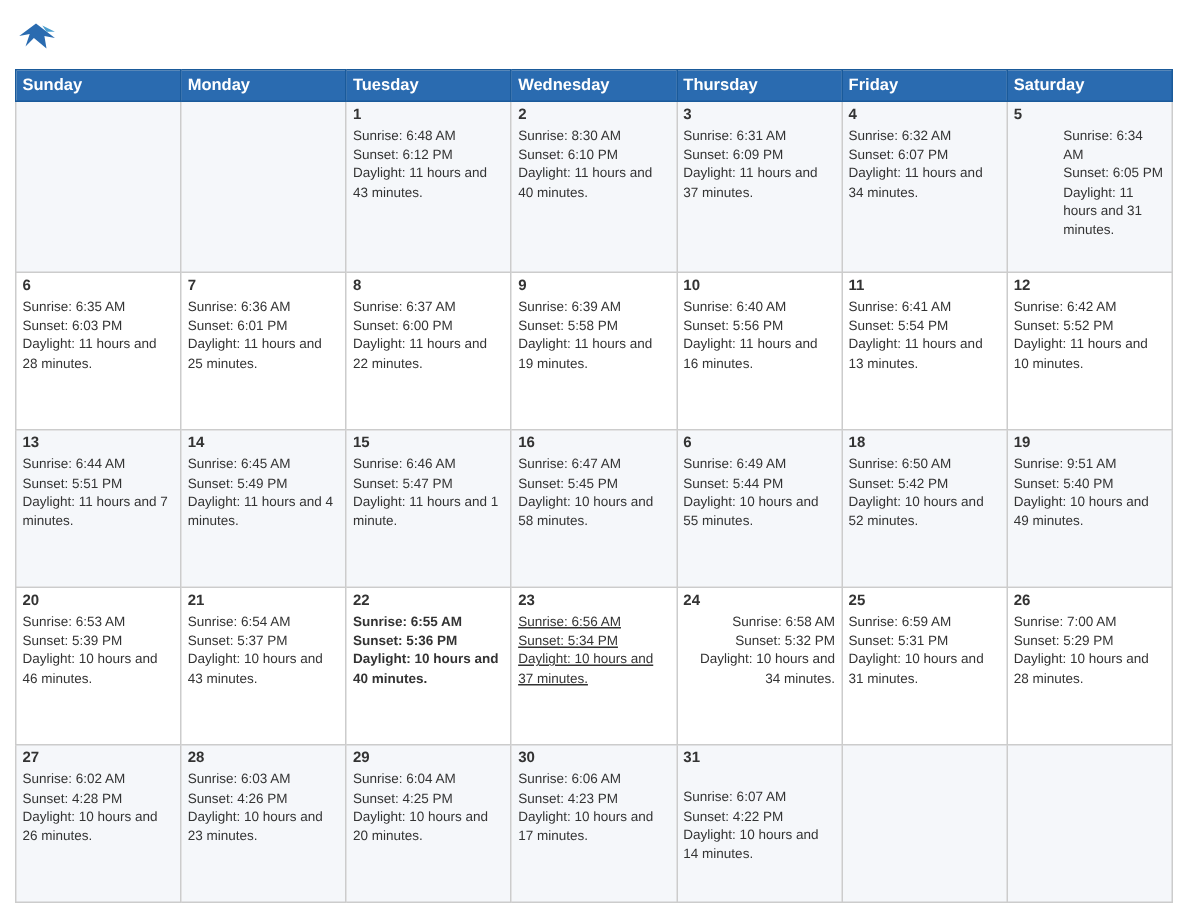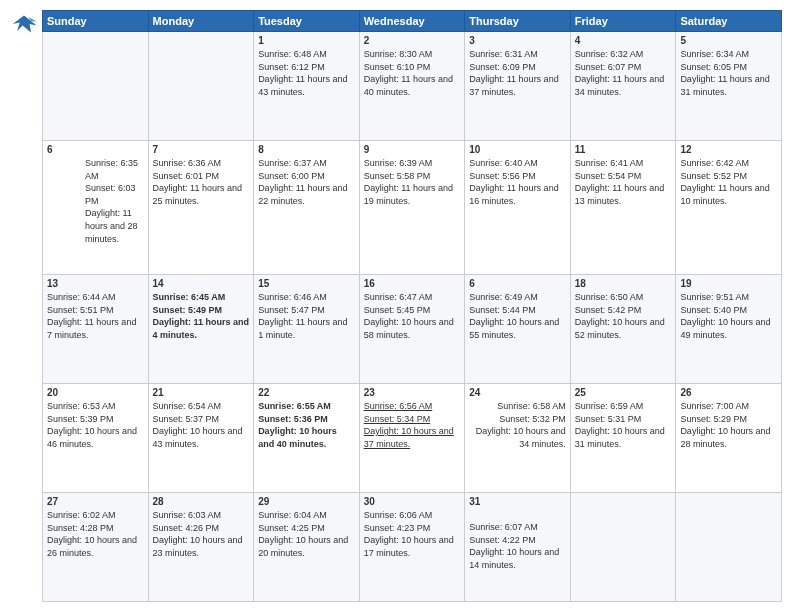--- a/index.html
+++ b/index.html
@@ -8,21 +8,21 @@
       height: 612px;
       font-family: Arial, Helvetica, sans-serif;
       background: #fff;
       overflow: hidden;
     }
     .page {
       width: 792px;
       height: 612px;
       padding: 10px;
       display: flex;
-      flex-direction: row;
+      flex-direction: column;
     }
     .header {
       display: flex;
       justify-content: space-between;
       align-items: flex-start;
       margin-bottom: 8px;
     }
     .logo {
       display: flex;
       align-items: center;
@@ -153,29 +153,29 @@
 Daylight: 11 hours and 37 minutes.</div>
           </td>
           <td>
             <span class="day-num">4</span>
             <div class="day-info" style="white-space: pre-line;">Sunrise: 6:32 AM
 Sunset: 6:07 PM
 Daylight: 11 hours and 34 minutes.</div>
           </td>
           <td>
             <span class="day-num">5</span>
-            <div class="day-info" style="white-space: pre-line;">Sunrise: 6:34 AM
+            <div class="day-info" style="white-space: pre-line; margin-left: 33px;">Sunrise: 6:34 AM
 Sunset: 6:05 PM
 Daylight: 11 hours and 31 minutes.</div>
           </td>
         </tr>
         <tr>
           <td>
             <span class="day-num">6</span>
-            <div class="day-info" style="white-space: pre-line; margin-left: 38px;">Sunrise: 6:35 AM
+            <div class="day-info" style="white-space: pre-line;">Sunrise: 6:35 AM
 Sunset: 6:03 PM
 Daylight: 11 hours and 28 minutes.</div>
           </td>
           <td>
             <span class="day-num">7</span>
             <div class="day-info" style="white-space: pre-line;">Sunrise: 6:36 AM
 Sunset: 6:01 PM
 Daylight: 11 hours and 25 minutes.</div>
           </td>
           <td>
@@ -211,21 +211,21 @@
         </tr>
         <tr>
           <td>
             <span class="day-num">13</span>
             <div class="day-info" style="white-space: pre-line;">Sunrise: 6:44 AM
 Sunset: 5:51 PM
 Daylight: 11 hours and 7 minutes.</div>
           </td>
           <td>
             <span class="day-num">14</span>
-            <div class="day-info" style="white-space: pre-line; font-weight: bold;">Sunrise: 6:45 AM
+            <div class="day-info" style="white-space: pre-line;">Sunrise: 6:45 AM
 Sunset: 5:49 PM
 Daylight: 11 hours and 4 minutes.</div>
           </td>
           <td>
             <span class="day-num">15</span>
             <div class="day-info" style="white-space: pre-line;">Sunrise: 6:46 AM
 Sunset: 5:47 PM
 Daylight: 11 hours and 1 minute.</div>
           </td>
           <td>

